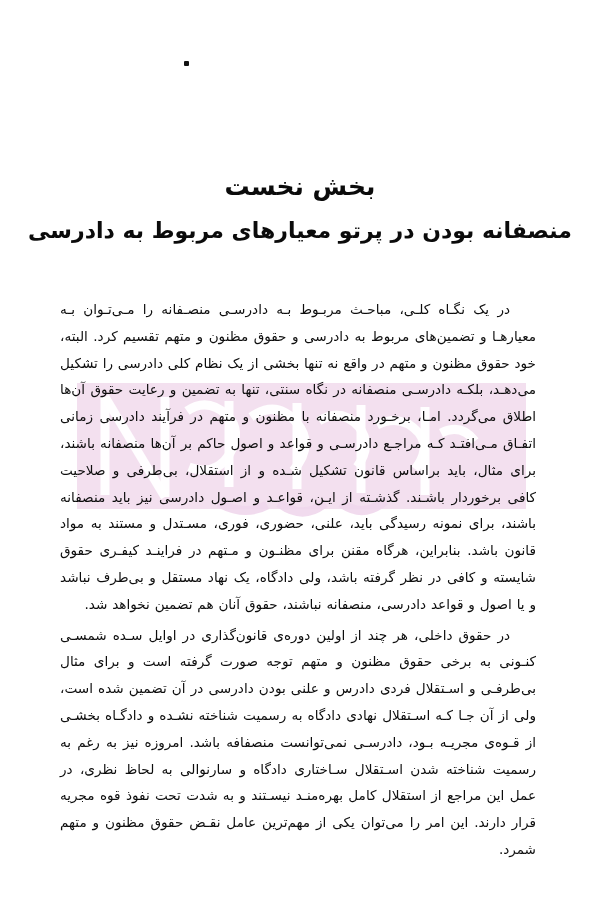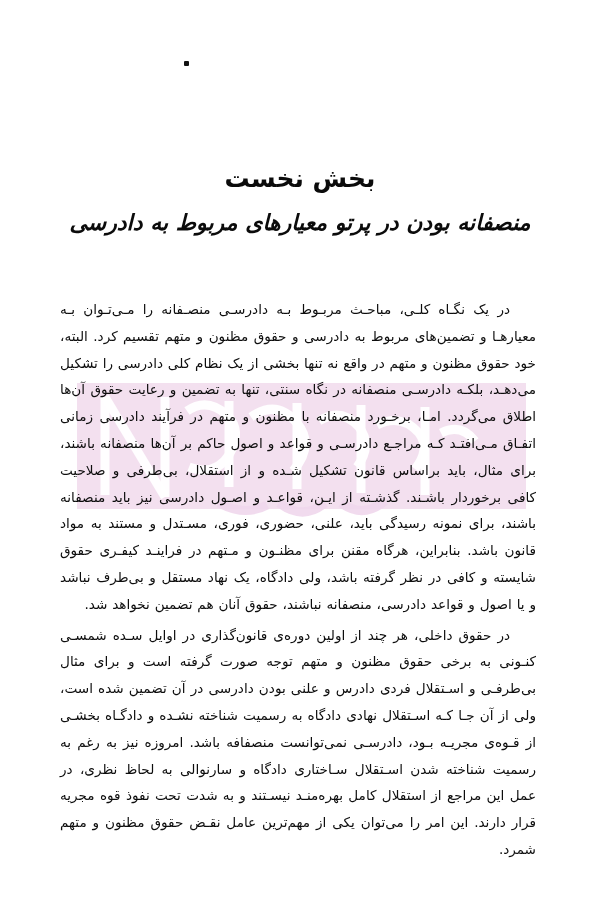--- a/index.html
+++ b/index.html
@@ -24,42 +24,41 @@
     top: 61px;
     width: 5px;
     height: 5px;
     background: #121212;
     border-radius: 1px;
   }
 
   
   .heading-block {
     position: absolute;
-    top: 162px;
+    top: 170px;
     left: 0;
     width: 600px;
     text-align: center;
     direction: rtl;
   }
   .heading-line-1 {
     font-size: 25px;
     font-weight: bold;
     color: #0b0b0b;
     letter-spacing: 0px;
     line-height: 1.35;
     margin: 0 0 12px 0;
   }
   .heading-line-2 {
     font-size: 22px;
     font-weight: bold;
     color: #0b0b0b;
     line-height: 1.4;
     margin: 0;
     padding: 0 6px;
-    font-style: italic;
   }
 
   
   .body-area {
     position: absolute;
     top: 296px;
     left: 60px;
     width: 476px;
     direction: rtl;
     text-align: justify;

